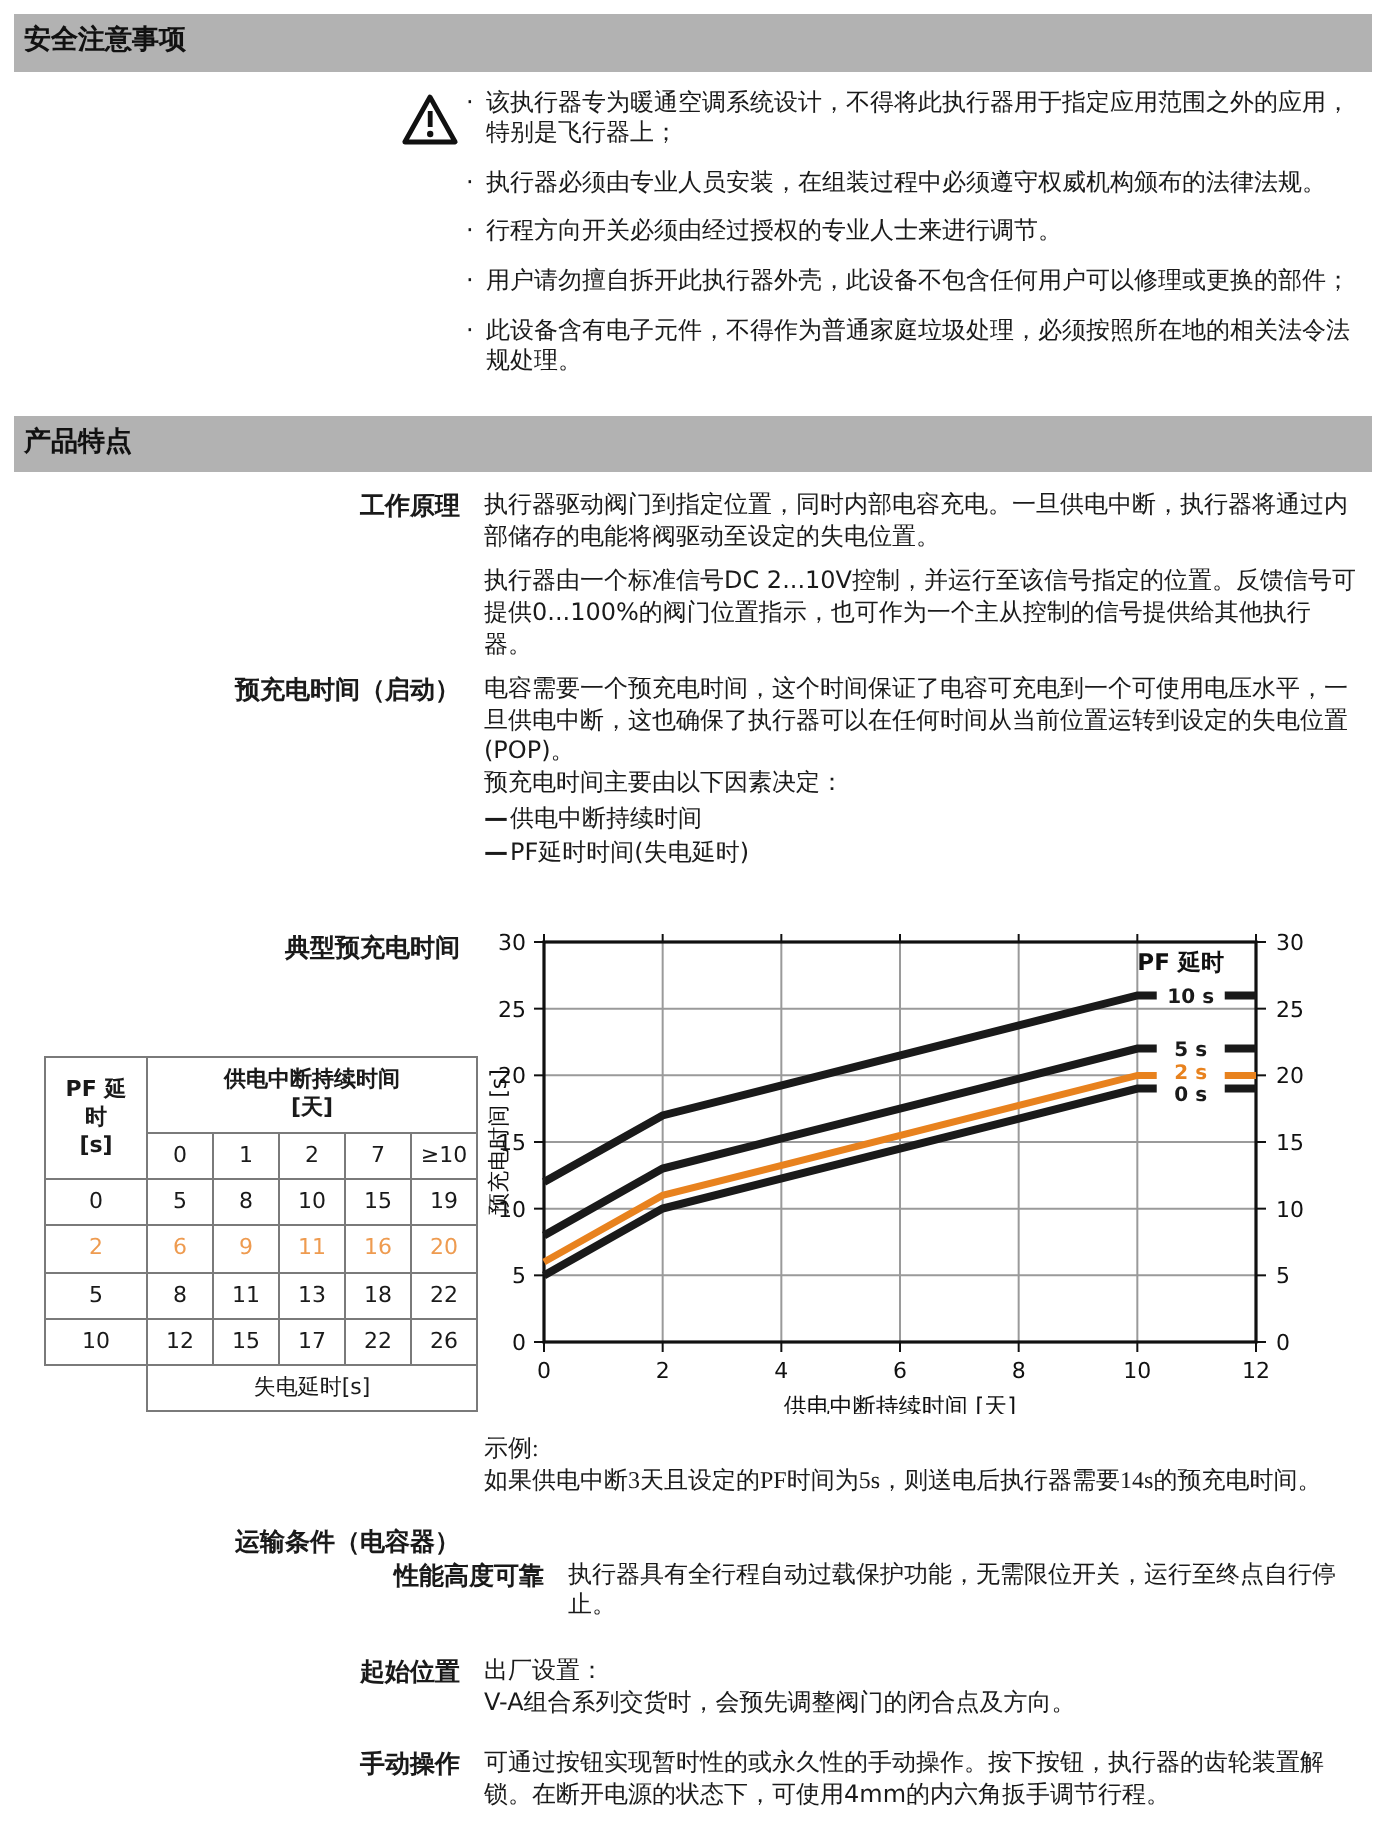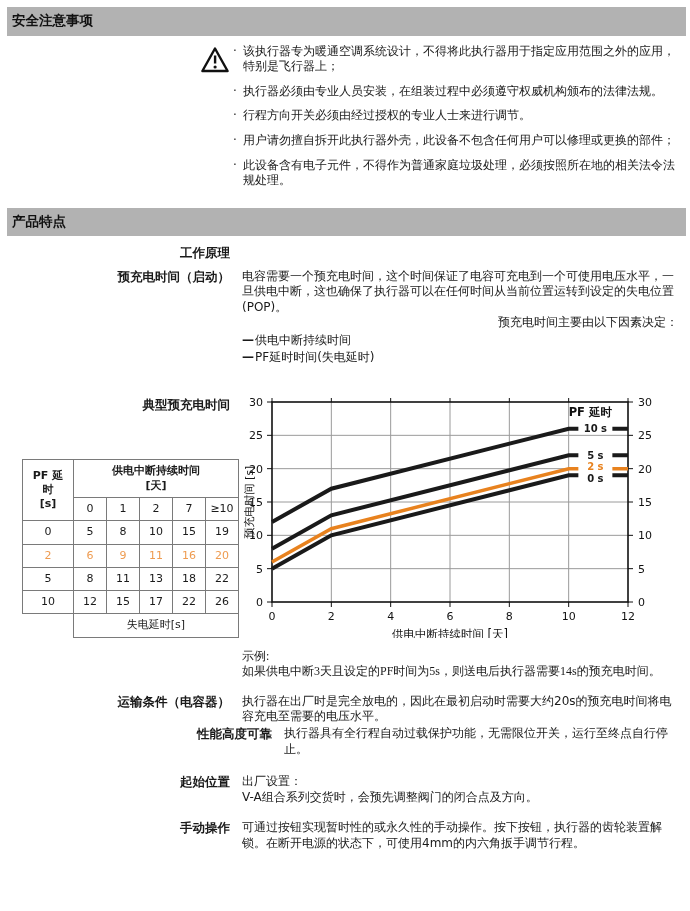--- a/index.html
+++ b/index.html
@@ -89,27 +89,31 @@
 </div>
 
 <div class="section-bar">
   <span>产品特点</span>
 </div>
 
 <div class="features">
 
   <div class="frow row-tight">
     <div class="flabel">工作原理</div>
+    <div class="fbody">
+      <p>执行器驱动阀门到指定位置，同时内部电容充电。一旦供电中断，执行器将通过内部储存的电能将阀驱动至设定的失电位置。</p>
+      <p>执行器由一个标准信号DC 2...10V控制，并运行至该信号指定的位置。反馈信号可提供0...100%的阀门位置指示，也可作为一个主从控制的信号提供给其他执行器。</p>
+    </div>
   </div>
 
   <div class="frow" style="margin-bottom:31px;">
     <div class="flabel">预充电时间（启动）</div>
     <div class="fbody">
       <p>电容需要一个预充电时间，这个时间保证了电容可充电到一个可使用电压水平，一旦供电中断，这也确保了执行器可以在任何时间从当前位置运转到设定的失电位置(POP)。</p>
-      <p style="margin-top:0;text-align:right;">预充电时间主要由以下因素决定：</p>
+      <p style="margin-top:0;">预充电时间主要由以下因素决定：</p>
       <div class="dash-item">
         <span class="dash">—</span>
         <span>供电中断持续时间</span>
       </div>
       <div class="dash-item">
         <span class="dash">—</span>
         <span>PF延时时间(失电延时)</span>
       </div>
     </div>
   </div>
@@ -251,23 +255,20 @@
       </div>
       <div class="example">
         <p>示例:</p>
         <p>如果供电中断3天且设定的PF时间为5s，则送电后执行器需要14s的预充电时间。</p>
       </div>
     </div>
   </div>
 
   <div class="frow row-transport">
     <div class="flabel">运输条件（电容器）</div>
-    <div class="fbody">
-      <p>执行器在出厂时是完全放电的，因此在最初启动时需要大约20s的预充电时间将电容充电至需要的电压水平。</p>
-    </div>
   </div>
 
   <div class="frow row-reliable">
     <div class="flabel">性能高度可靠</div>
     <div class="fbody">
       <p>执行器具有全行程自动过载保护功能，无需限位开关，运行至终点自行停止。</p>
     </div>
   </div>
 
   <div class="frow row-start">

